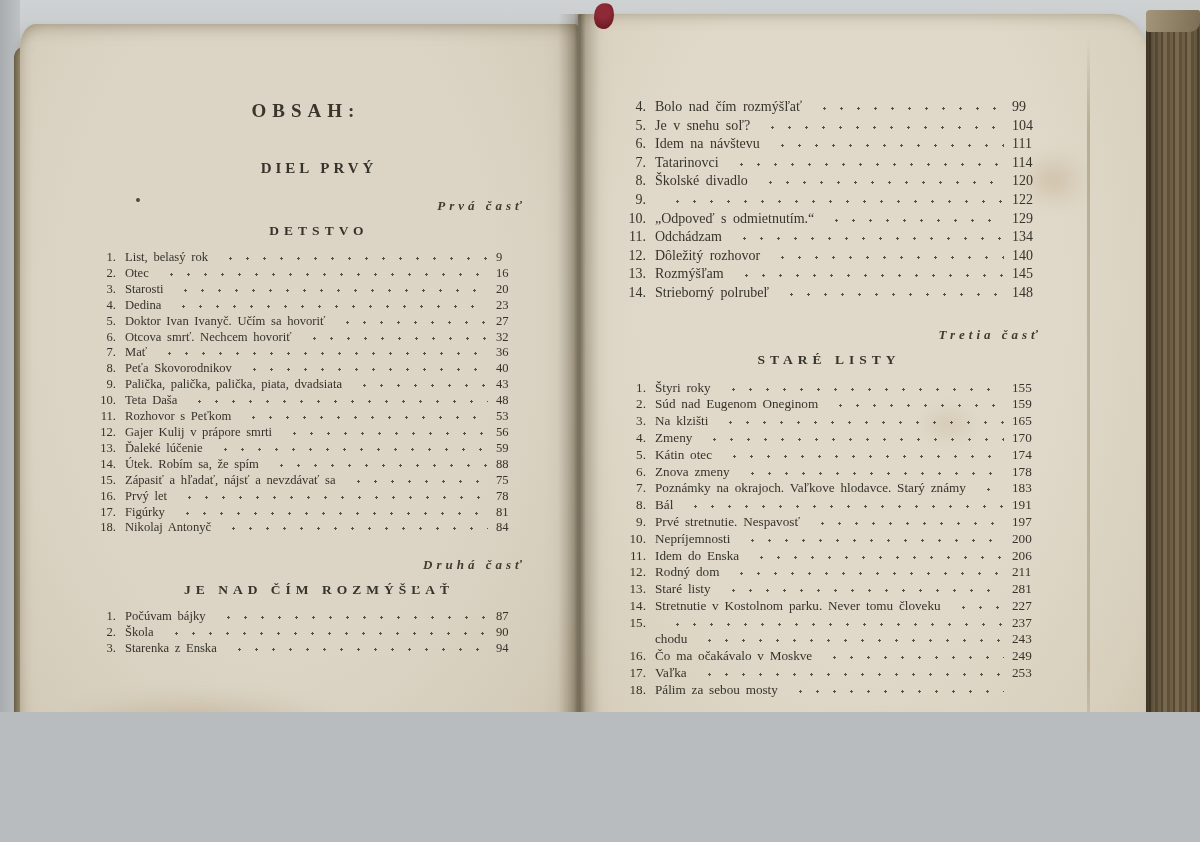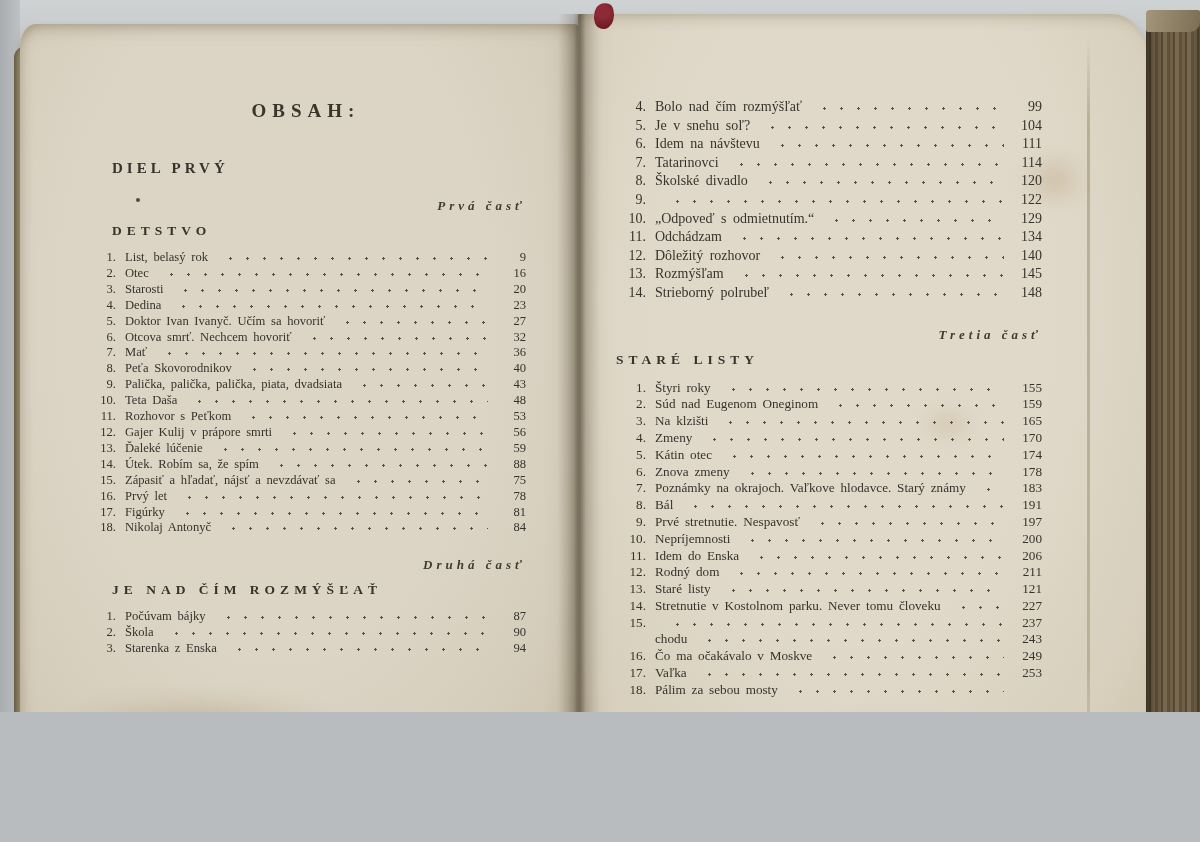--- a/index.html
+++ b/index.html
@@ -50,36 +50,36 @@
   
   .watermark{position:absolute;right:2px;bottom:4px;z-index:9;
          font-family:"Liberation Sans","DejaVu Sans",sans-serif;font-weight:bold;
          font-size:38px;letter-spacing:1px;color:rgba(242,242,242,.42);
          -webkit-text-stroke:1.6px rgba(138,138,138,.6);}
   
   .content{position:absolute;z-index:4;}
   .left-content{left:86px;top:100px;width:440px;}
   .right-content{left:616px;top:86px;width:426px;}
   .book-title{text-align:center;font-weight:bold;font-size:19px;letter-spacing:6px;color:#3a362c;}
-  .part-title{font-weight:bold;font-size:15px;letter-spacing:4px;margin-top:38px;padding-left:26px;}
+  .part-title{text-align:center;font-weight:bold;font-size:15px;letter-spacing:4px;margin-top:38px;padding-left:26px;}
   .subtitle{text-align:right;font-style:italic;font-size:13px;letter-spacing:4px;font-weight:bold;color:#403c30;}
-  .sec-heading{text-align:left;font-weight:bold;font-size:13.5px;letter-spacing:5px;margin-top:9px;}
+  .sec-heading{text-align:center;font-weight:bold;font-size:13.5px;letter-spacing:5px;margin-top:9px;}
   .lp .subtitle{margin-top:21px;padding-left:26px;}
   .lp .sec-heading{padding-left:26px;}
   .entries{margin-top:11px;}
   .row{display:flex;align-items:baseline;}
   .lp .row{font-size:12.6px;line-height:15.9px;word-spacing:2.5px;}
   .rp1 .row{font-size:14px;line-height:18.6px;word-spacing:3px;}
   .rp2 .row{font-size:13.2px;line-height:16.8px;word-spacing:2.5px;}
   .num{flex:0 0 30px;text-align:right;padding-right:9px;box-sizing:content-box;}
   .txt{white-space:nowrap;}
   .leader{flex:1 1 0;min-width:0;height:7px;margin:0 8px 0 12px;
          background-image:radial-gradient(circle,rgba(62,56,44,.85) 1.05px,rgba(62,56,44,0) 1.4px);
          background-size:17px 5px;background-repeat:repeat-x;background-position:2px 100%;}
-  .pg{flex:0 0 30px;text-align:right;}
+  .pg{flex:0 0 30px;text-align:left;}
   .lp .sec2{margin-top:18px;}
   .rp2{margin-top:24px;}
   .rp1 .entries,.rp2 .entries{margin-top:12px;}
 </style>
 </head>
 <body>
 
 <div id="scene">
   <div class="bg-left-col"></div>
   <div class="underpages"></div>
@@ -386,21 +386,21 @@
           <div class="row">
             <span class="num">12.</span>
             <span class="txt">Rodný dom</span>
             <span class="leader"></span>
             <span class="pg">211</span>
           </div>
           <div class="row">
             <span class="num">13.</span>
             <span class="txt">Staré listy</span>
             <span class="leader"></span>
-            <span class="pg">121</span>
+            <span class="pg">281</span>
           </div>
           <div class="row">
             <span class="num">14.</span>
             <span class="txt">Stretnutie v Kostolnom parku. Never tomu človeku</span>
             <span class="leader"></span>
             <span class="pg">227</span>
           </div>
           <div class="row">
             <span class="num">15.</span>
             <span class="leader"></span>

